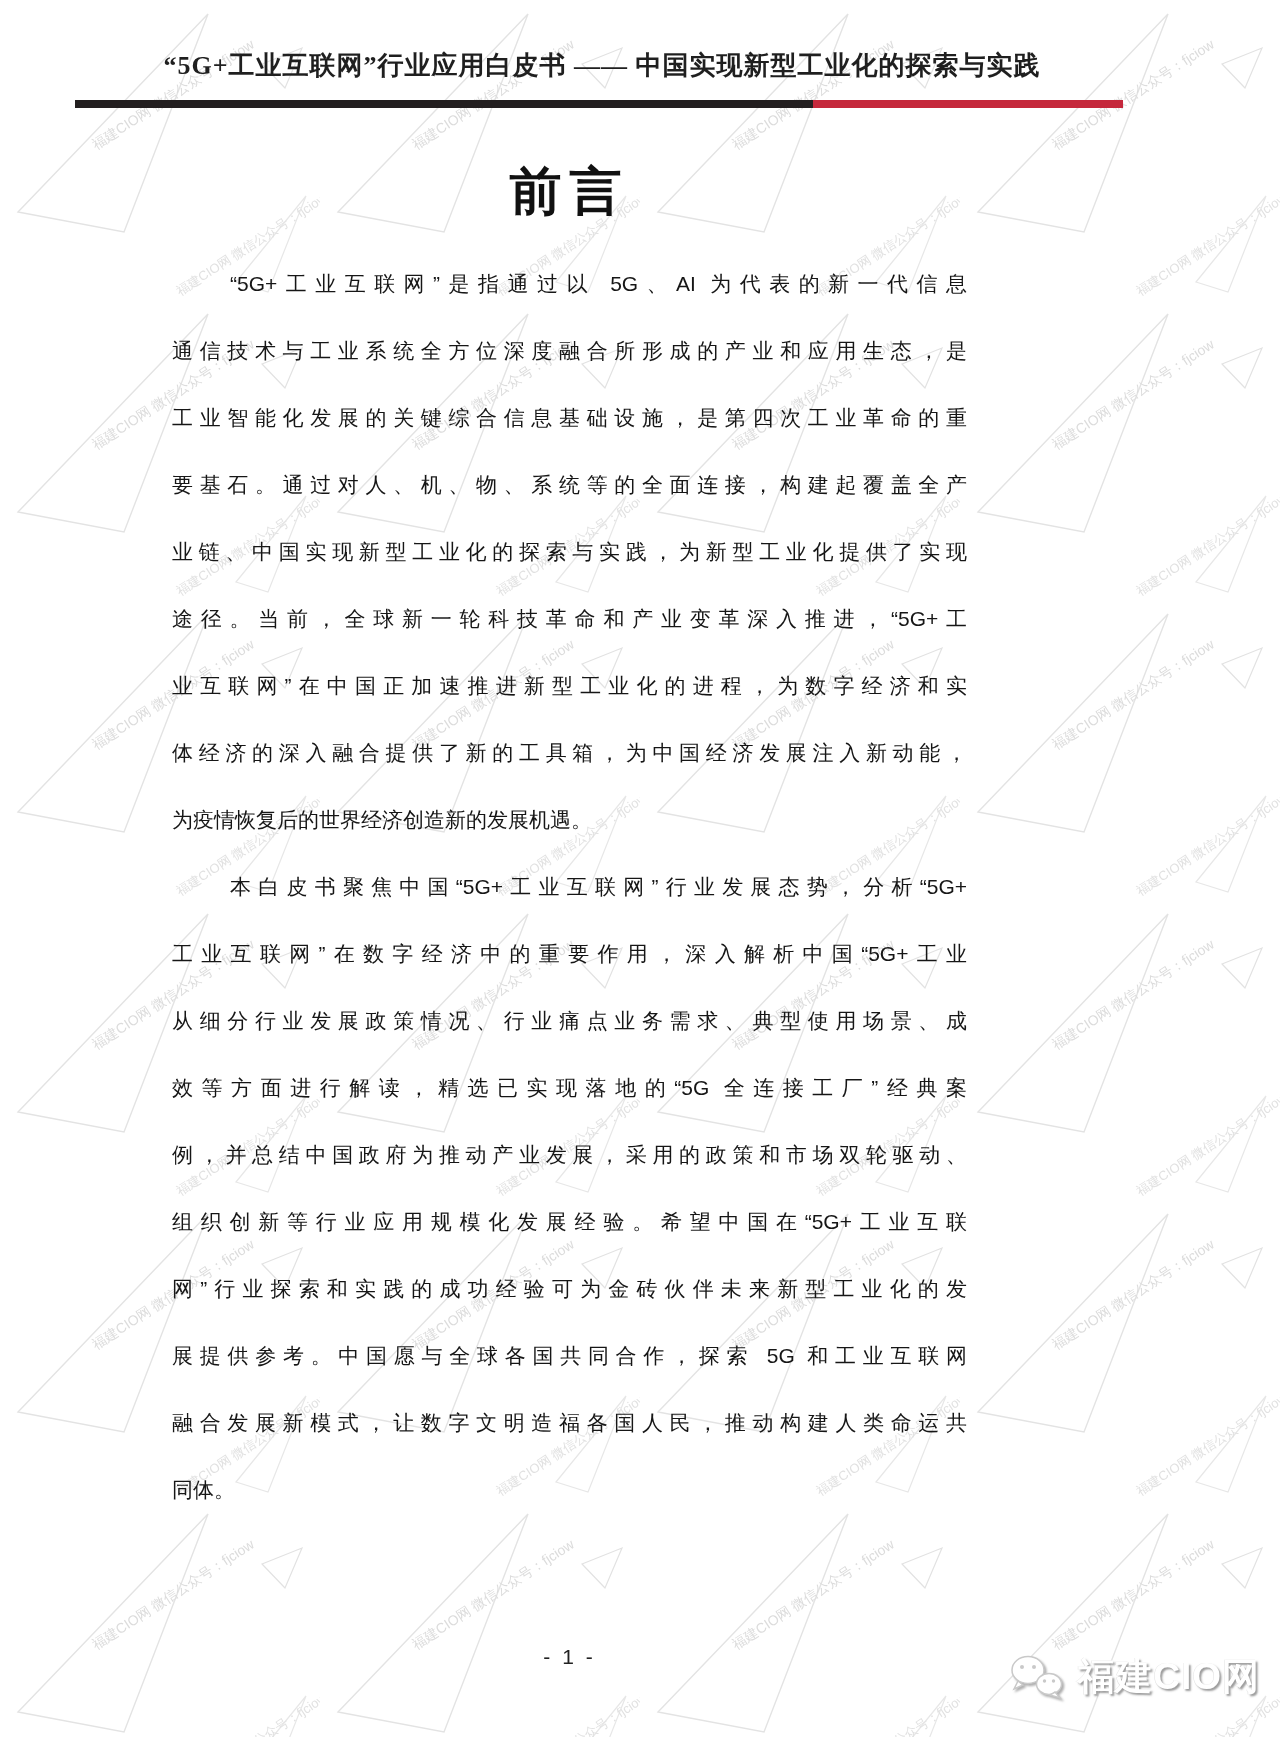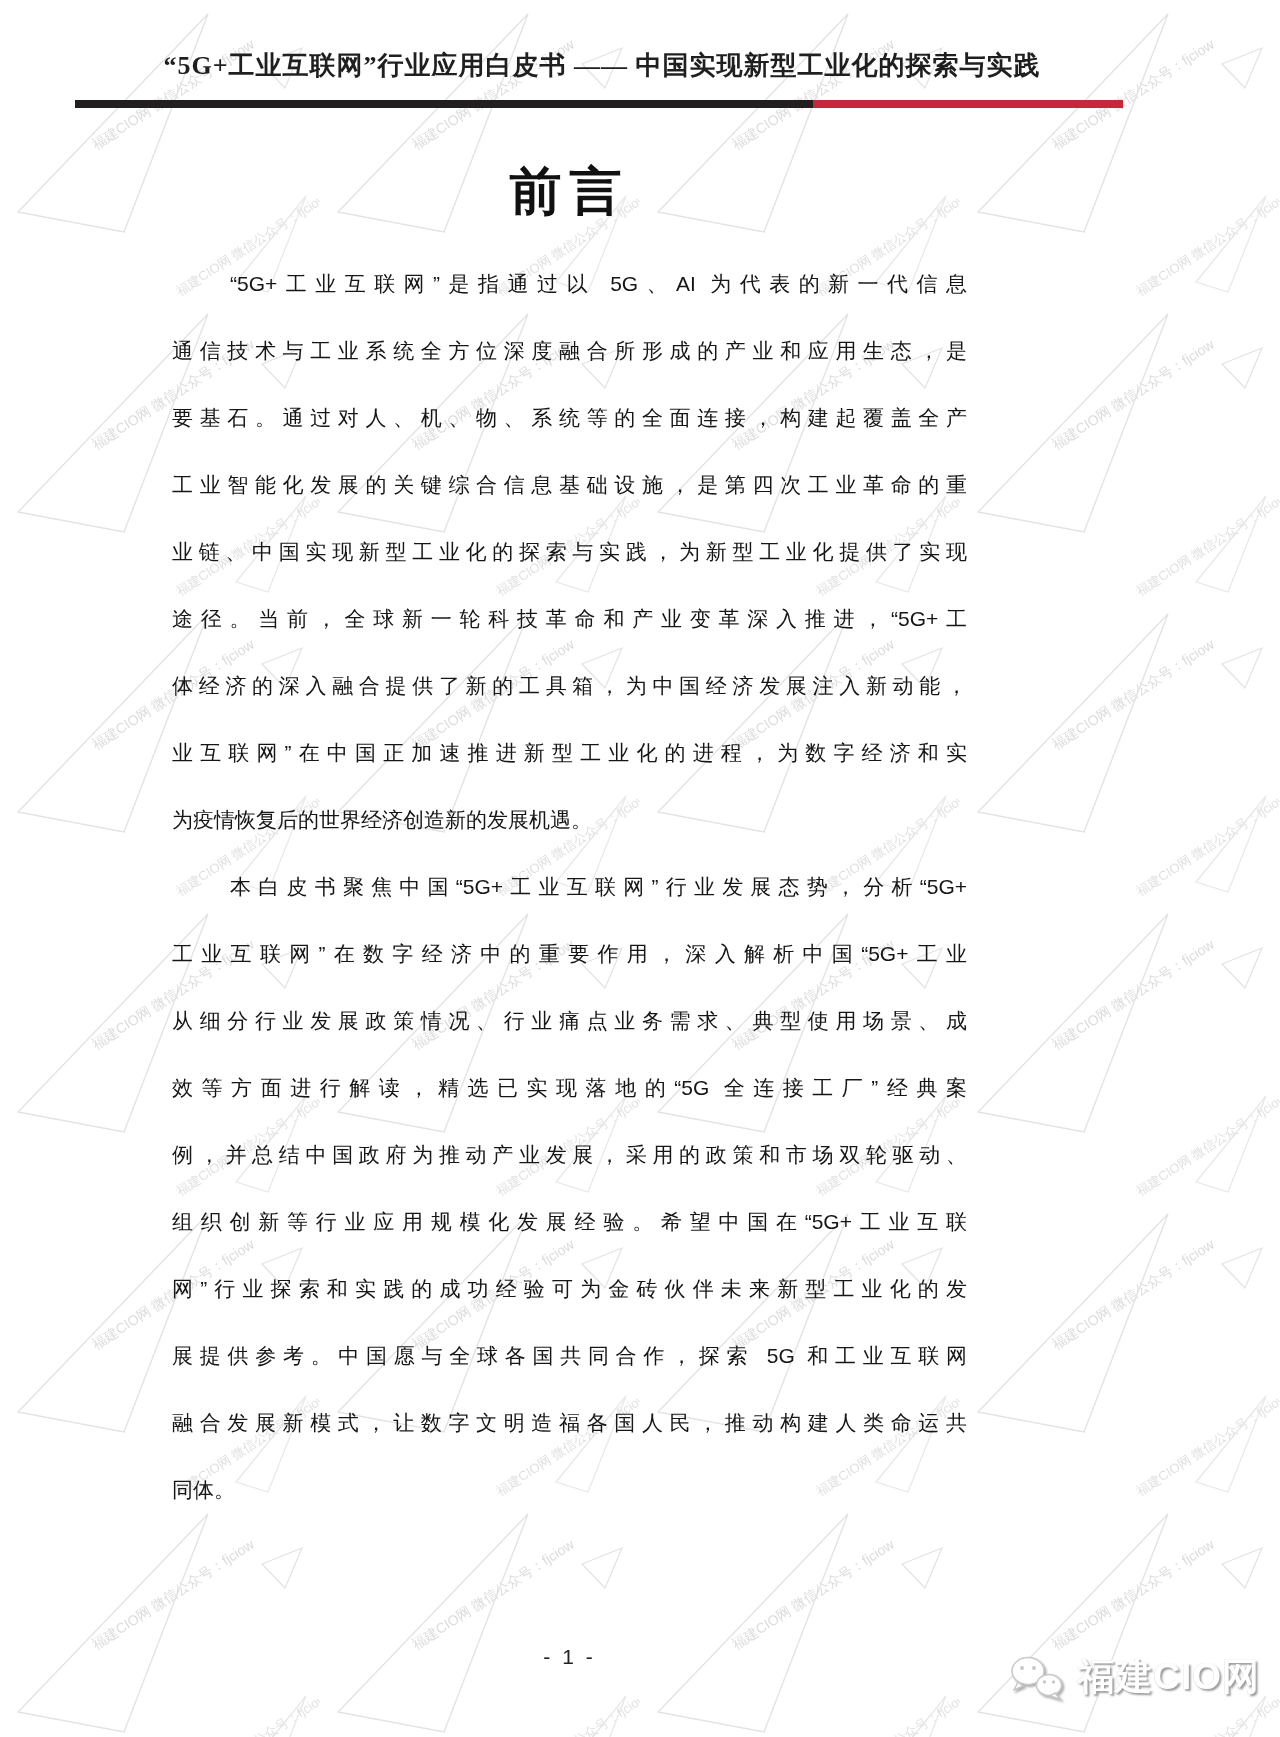--- a/index.html
+++ b/index.html
@@ -27,21 +27,21 @@
   .line{
     height:67px;line-height:67px;font-size:21px;color:#161616;
     text-align:justify;text-align-last:justify;text-justify:inter-character;
   }
   .line.indent{text-indent:58px}
   .line.no-just{text-align-last:left}
   .page-num{
     position:absolute;top:1645px;left:172px;width:795px;text-align:center;
     font-size:21px;letter-spacing:3px;color:#222;
   }
-  .logo{position:absolute;top:1652px;right:20px;display:flex;align-items:flex-end;gap:11px}
+  .logo{position:absolute;top:1652px;right:20px;display:flex;align-items:center;gap:11px}
   .logo-icon{filter:drop-shadow(2px 2px 1px rgba(110,110,110,.55))}
   .logo-text{
     font-size:37px;font-weight:700;color:#ffffff;letter-spacing:1px;white-space:nowrap;
     text-shadow:2px 2px 2px rgba(105,105,105,.65), -0.5px -0.5px 0 rgba(200,200,200,.5);
   }
 </style>
 </head>
 <body>
 
 <div class="wm-layer">
@@ -67,26 +67,26 @@
     <div class="seg-black" style="background: rgb(35, 31, 32);"></div>
     <div class="seg-red" style="background: rgb(197, 40, 60);"></div>
   </div>
 
   <div class="section-title">前言</div>
 
   <div class="body-text">
       <div>
         <div class="line indent">“5G+工业互联网”是指通过以 5G、AI 为代表的新一代信息</div>
         <div class="line">通信技术与工业系统全方位深度融合所形成的产业和应用生态，是</div>
+        <div class="line">工业智能化发展的关键综合信息基础设施，是第四次工业革命的重</div>
         <div class="line">要基石。通过对人、机、物、系统等的全面连接，构建起覆盖全产</div>
-        <div class="line">工业智能化发展的关键综合信息基础设施，是第四次工业革命的重</div>
         <div class="line">业链、中国实现新型工业化的探索与实践，为新型工业化提供了实现</div>
         <div class="line">途径。当前，全球新一轮科技革命和产业变革深入推进，“5G+工</div>
+        <div class="line">业互联网”在中国正加速推进新型工业化的进程，为数字经济和实</div>
         <div class="line">体经济的深入融合提供了新的工具箱，为中国经济发展注入新动能，</div>
-        <div class="line">业互联网”在中国正加速推进新型工业化的进程，为数字经济和实</div>
         <div class="line no-just">为疫情恢复后的世界经济创造新的发展机遇。</div>
       </div>
       <div>
         <div class="line indent">本白皮书聚焦中国“5G+工业互联网”行业发展态势，分析“5G+</div>
         <div class="line">工业互联网”在数字经济中的重要作用，深入解析中国“5G+工业</div>
         <div class="line">从细分行业发展政策情况、行业痛点业务需求、典型使用场景、成</div>
         <div class="line">效等方面进行解读，精选已实现落地的“5G 全连接工厂”经典案</div>
         <div class="line">例，并总结中国政府为推动产业发展，采用的政策和市场双轮驱动、</div>
         <div class="line">组织创新等行业应用规模化发展经验。希望中国在“5G+工业互联</div>
         <div class="line">网”行业探索和实践的成功经验可为金砖伙伴未来新型工业化的发</div>

